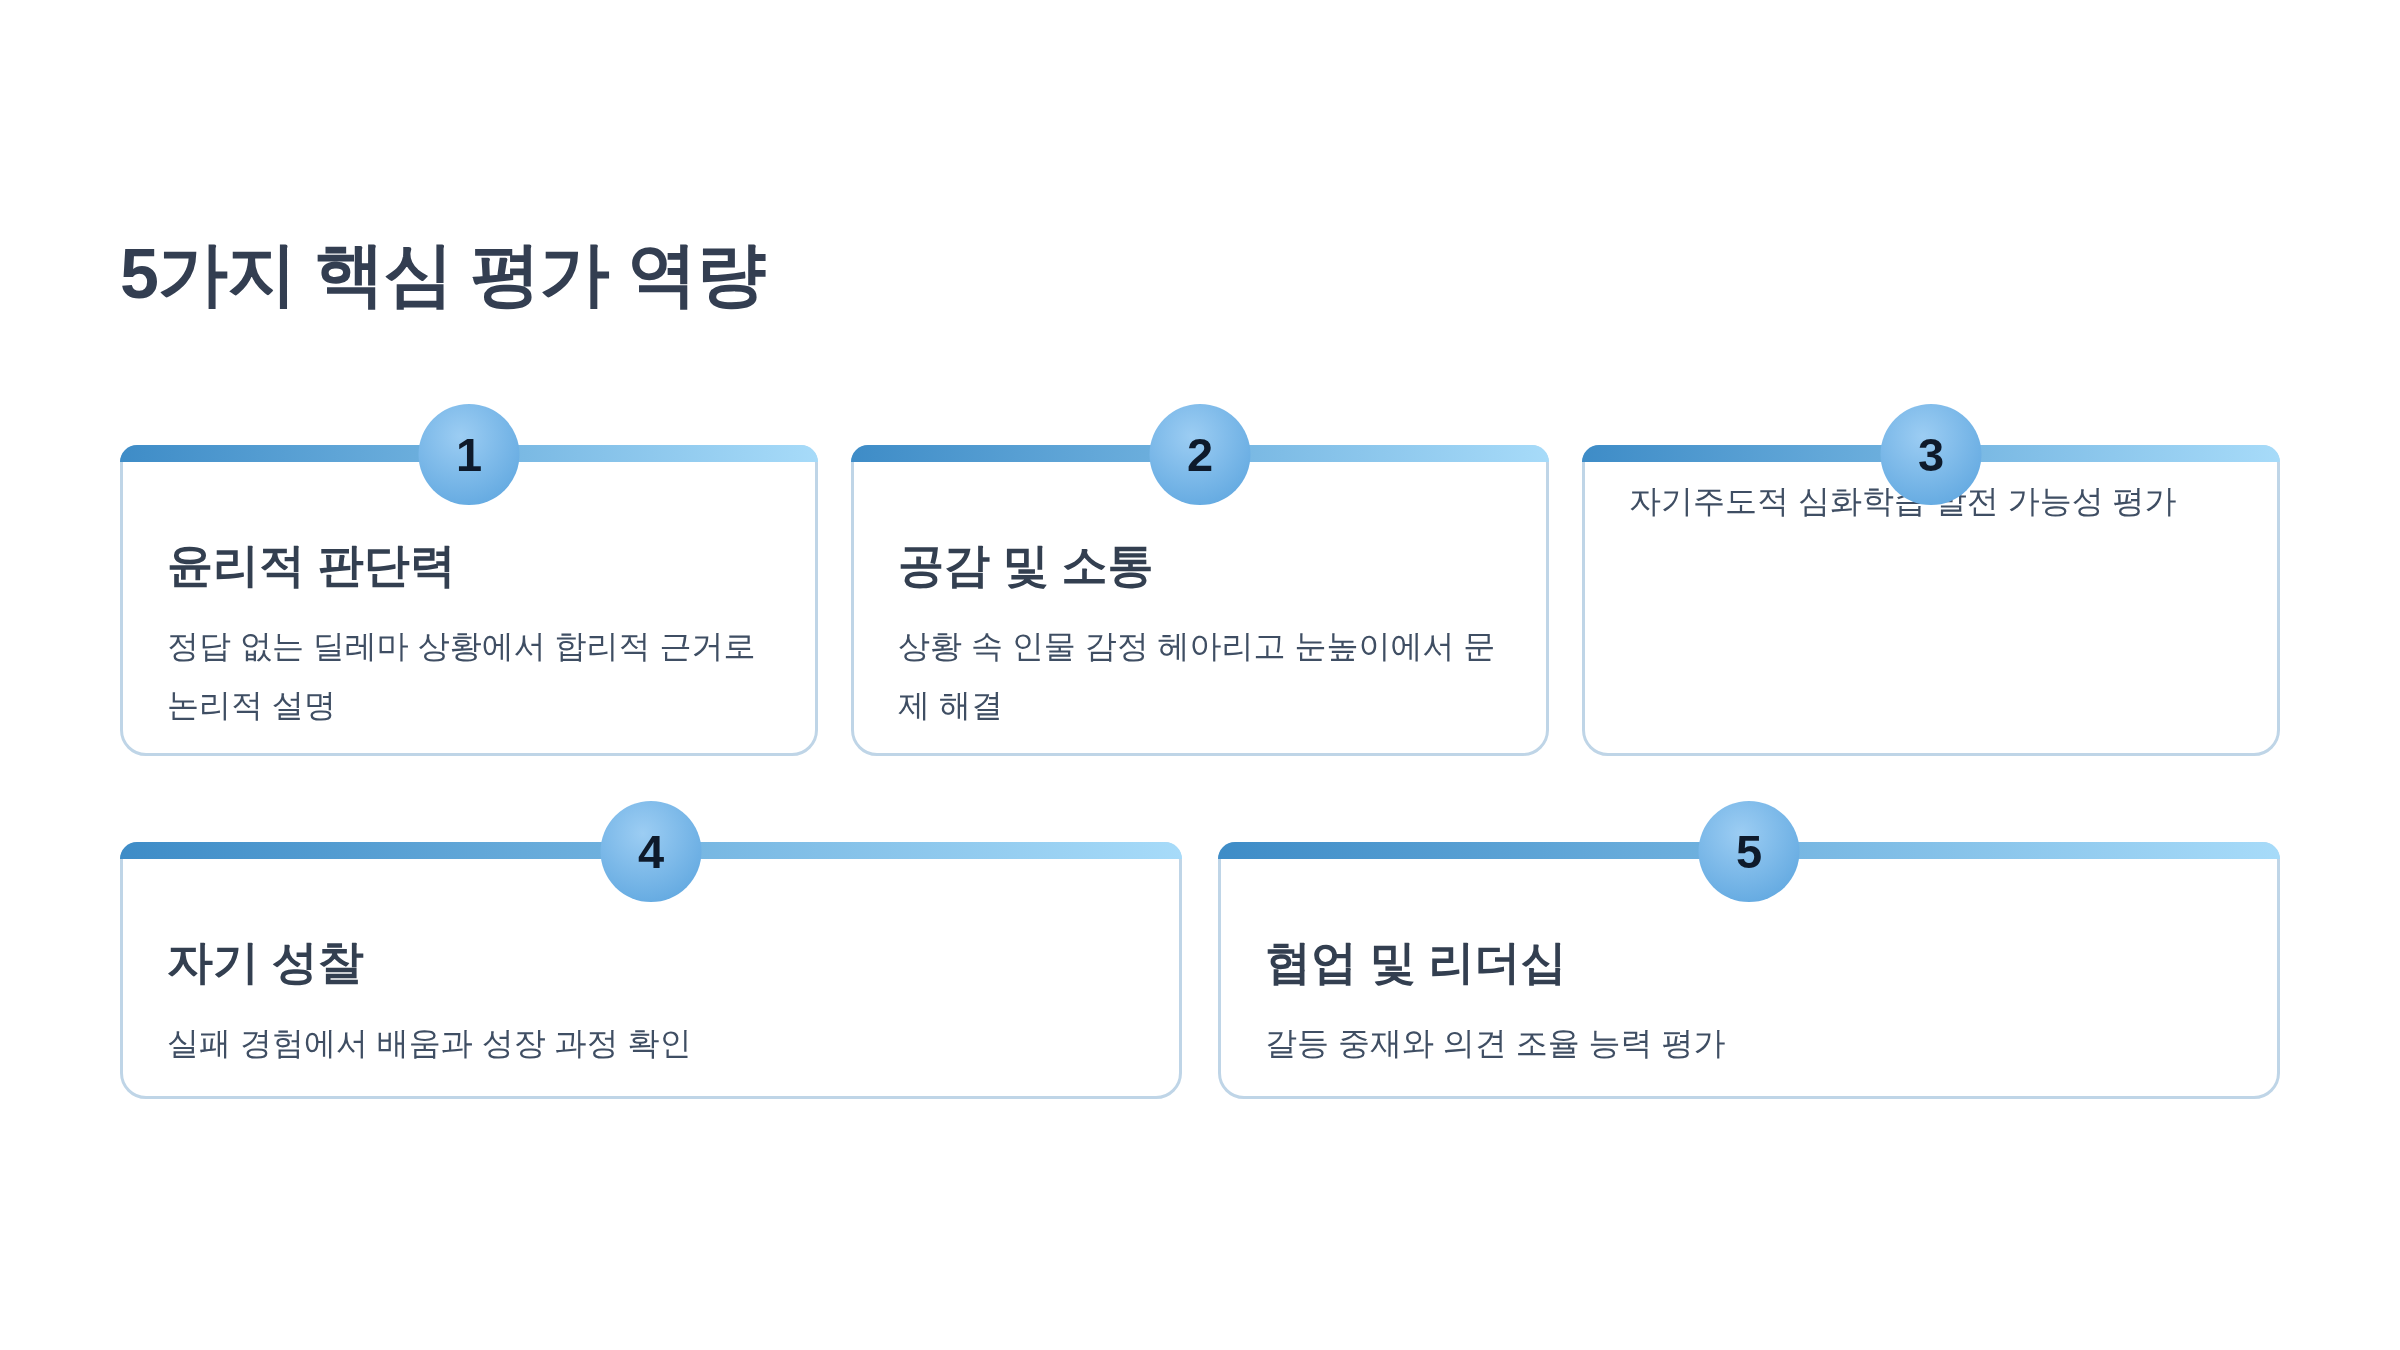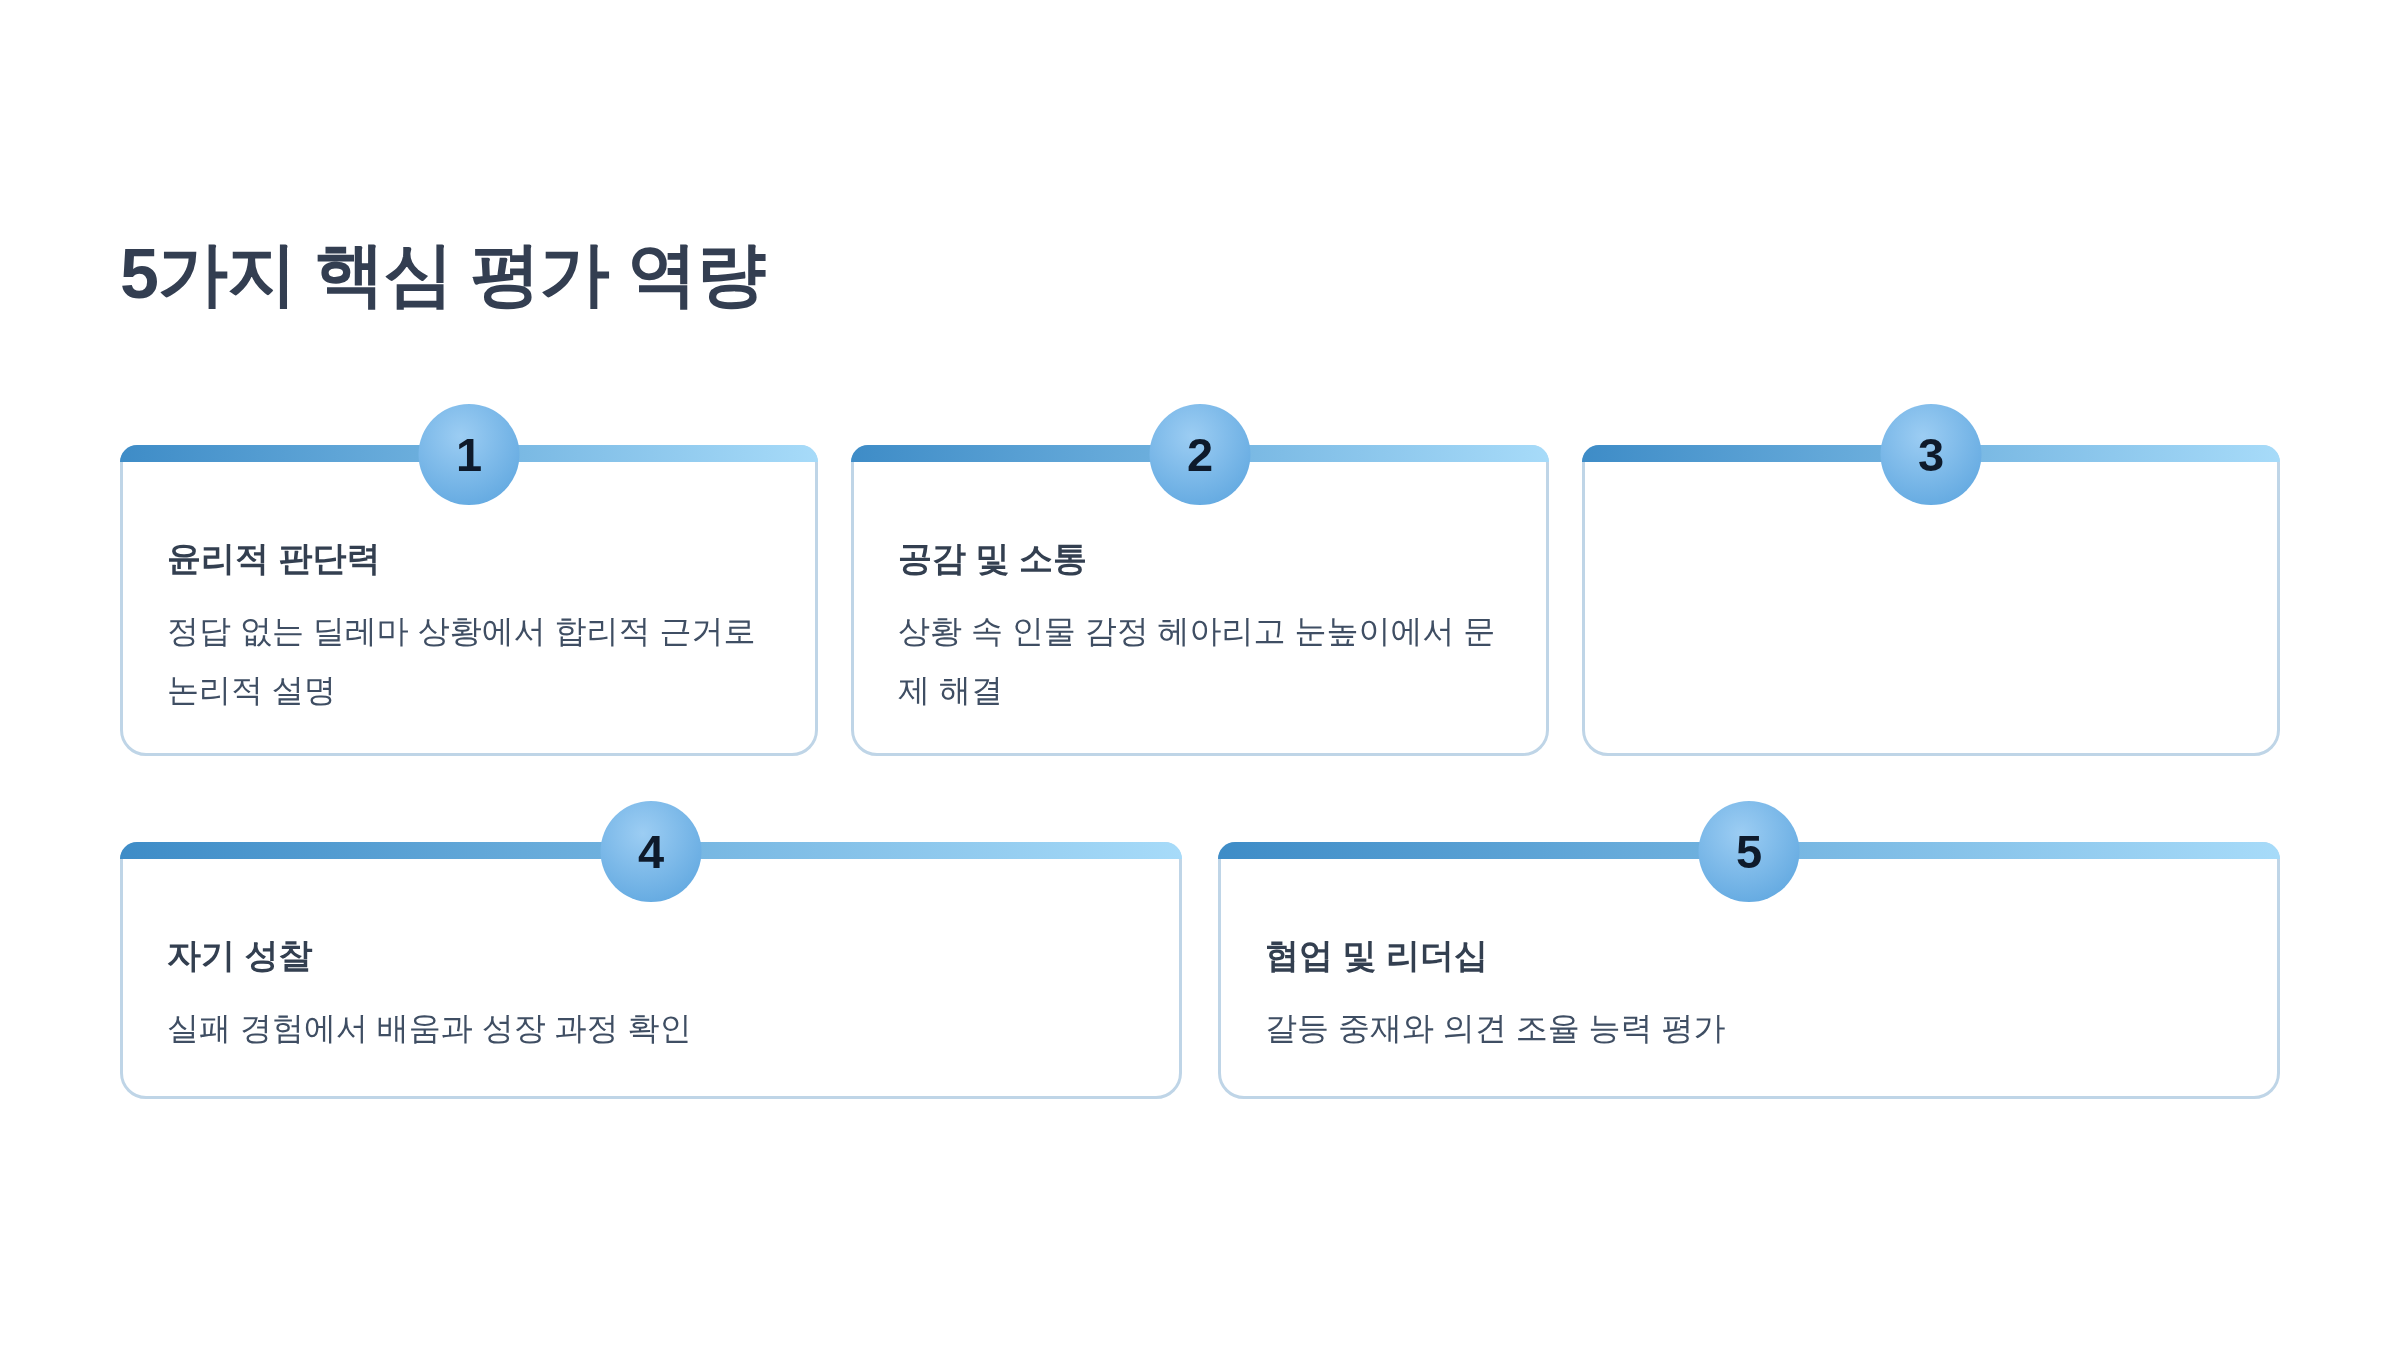--- a/index.html
+++ b/index.html
@@ -69,21 +69,21 @@
     z-index:2;
   }
   .badge-number{
     font-size:47px;
     font-weight:800;
     color:var(--digit-c);
     line-height:1;
   }
   .card-title{
     margin:90px 0 0;
-    font-size:34px;
+    font-size:46px;
     line-height:1.2;
     font-weight:800;
     color:var(--title-c);
   }
   .card-desc{
     margin:24px 0 0;
     font-size:32px;
     line-height:1.84;
     font-weight:400;
     color:var(--desc-c);
@@ -113,20 +113,21 @@
       </div>
       <h2 class="card-title">공감 및 소통</h2>
       <p class="card-desc">상황 속 인물 감정 헤아리고 눈높이에서 문제 해결</p>
     </section>
 
     <section class="card">
       <div class="accent-bar"></div>
       <div class="badge">
         <span class="badge-number">3</span>
       </div>
+      <p class="card-desc">자기주도적 심화학습 발전 가능성 평가</p>
     </section>
 
   </div>
 
   <div class="row row-bottom">
 
     <section class="card">
       <div class="accent-bar"></div>
       <div class="badge">
         <span class="badge-number">4</span>

